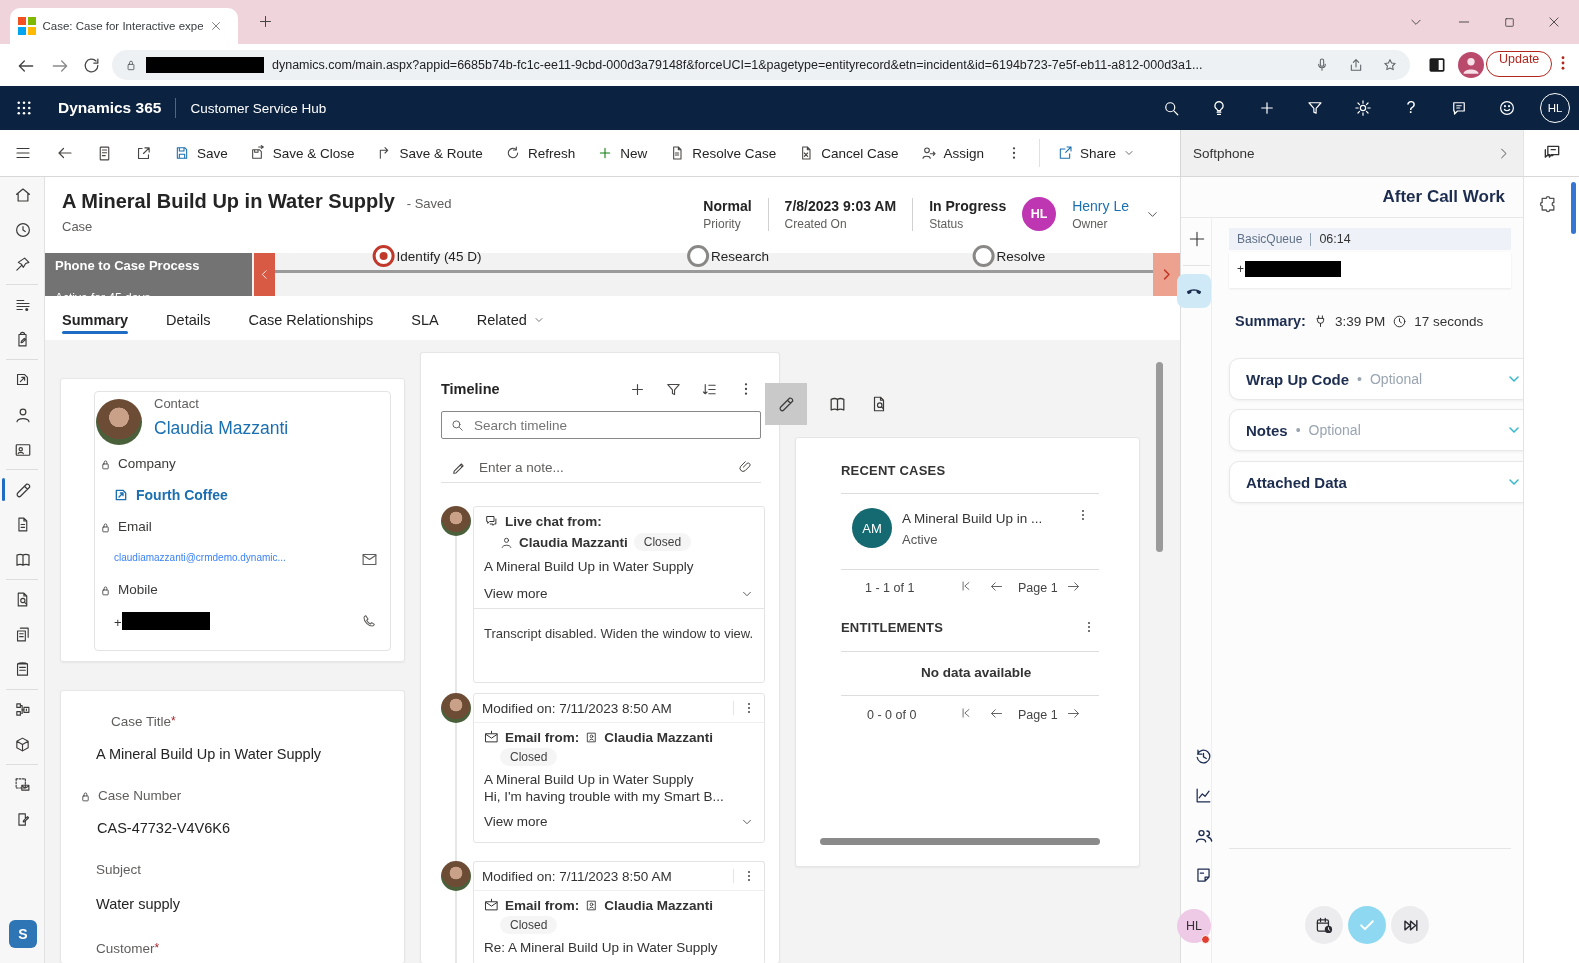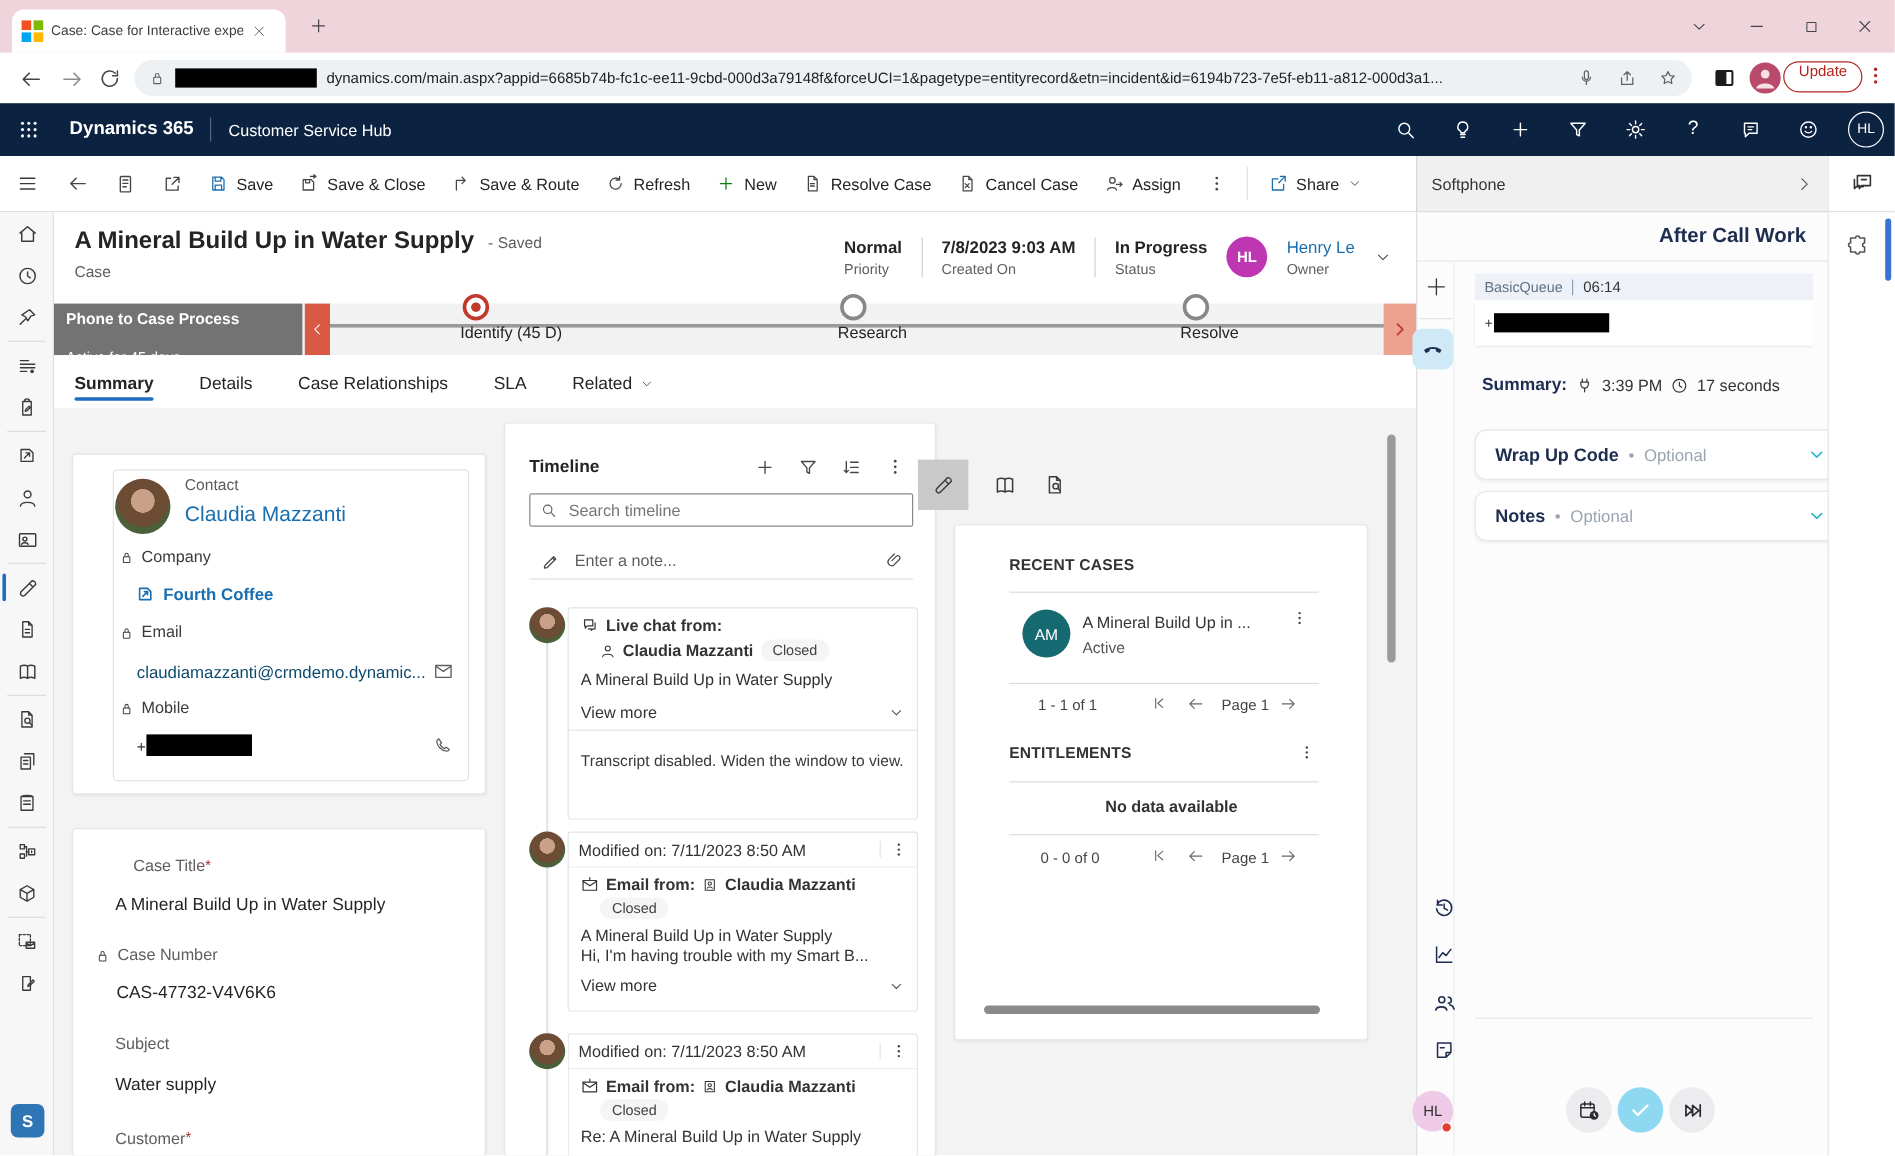--- a/index.html
+++ b/index.html
@@ -49,21 +49,21 @@
   .hfield{padding:0 16px;border-right:1px solid #d1d1d1;text-align:left}
   .hval{font-size:14px;color:#242424;font-weight:600;white-space:nowrap}
   .hlab{font-size:12px;color:#605e5c;margin-top:3px}
   .owner-av{width:34px;height:34px;border-radius:50%;background:#bf36b2;color:#fff;display:flex;align-items:center;justify-content:center;font-size:12.5px;font-weight:bold}
   
   #bpf{left:45px;top:253px;width:1135px;height:43px;background:#f2f2f2}
   .bpf-red{left:0;top:0;width:207px;height:43px;background:#737373;color:#fff;padding:5px 10px}
   .bpf-chev{left:209px;top:0;width:21px;height:43px;background:#d85a45;color:#fff;display:flex;align-items:center;justify-content:center}
   .bpf-line{left:230px;top:17px;width:905px;height:3px;background:#9a9a9a}
   .bpf-next{left:1108px;top:0;width:27px;height:43px;background:#eda28f;color:#c0392b;display:flex;align-items:center;justify-content:center}
-  .stage{position:absolute;top:6px;transform:translateX(-50%);display:flex;flex-direction:column;align-items:flex-start}
+  .stage{position:absolute;top:6px;transform:translateX(-50%);display:flex;flex-direction:row;align-items:center}
   .stagelbl{font-size:13.5px;color:#242424;margin-top:1px;white-space:nowrap}
   
   #tabsrow{left:45px;top:296px;width:1135px;height:44px;background:#fff;display:flex;align-items:flex-end;padding-left:17px;gap:38px}
   .ftab{font-size:14.5px;color:#242424;padding-bottom:12px;position:relative}
   .ftab.active{font-weight:bold}
   .ftab.active::after{content:"";position:absolute;left:0;right:0;bottom:6px;height:3px;background:#1f6cc5;border-radius:2px}
   #maingray{left:45px;top:340px;width:1135px;height:623px;background:#f3f3f3}
   .card{background:#fff;border:1px solid #e6e6e6;border-radius:3px;box-shadow:0 1px 2px rgba(0,0,0,.05)}
   
   .lock{color:#444}
@@ -586,21 +586,21 @@
       </svg>
     </span>
   <span class="abs linkblue bold" style="left:75px;top:108px;font-size:14px">Fourth Coffee</span>
   <span class="abs lock" style="left:38px;top:142px">
       <svg class="ic" width="13" height="13" viewBox="0 0 24 24">
         <rect x="7" y="11" width="10" height="9" rx="1"></rect>
         <path d="M9.5 11V8a2.5 2.5 0 0 1 5 0v3"></path>
       </svg>
     </span>
   <span class="abs fieldlbl" style="left:57px;top:140px;color:#3b3a39">Email</span>
-  <span class="abs" style="left:53px;top:173px;font-size:14px;color:#0c4a6e">claudiamazzanti@crmdemo.dynamic...</span>
+  <span class="abs" style="left:53px;top:173px;font-size:10px;color:#3b82f6">claudiamazzanti@crmdemo.dynamic...</span>
   <span class="abs" style="left:300px;top:172px;color:#605e5c">
       <svg class="ic" width="17" height="17" viewBox="0 0 24 24">
         <rect x="3" y="5" width="18" height="14"></rect>
         <path d="M3 6l9 6 9-6"></path>
       </svg>
     </span>
   <span class="abs lock" style="left:38px;top:205px">
       <svg class="ic" width="13" height="13" viewBox="0 0 24 24">
         <rect x="7" y="11" width="10" height="9" rx="1"></rect>
         <path d="M9.5 11V8a2.5 2.5 0 0 1 5 0v3"></path>
@@ -932,20 +932,28 @@
   <div class="acwcard" style="top:232px">
     <span class="acwlbl">Notes</span>
     <span class="acwopt">•</span>
     <span class="acwopt">Optional</span>
     <span class="acwchev">
         <svg class="ic" width="16" height="16" viewBox="0 0 24 24" style="stroke-width:2.2">
           <path d="M6 9l6 6 6-6"></path>
         </svg>
       </span>
   </div>
+  <div class="acwcard" style="top:284px">
+    <span class="acwlbl">Attached Data</span>
+    <span class="acwchev">
+        <svg class="ic" width="16" height="16" viewBox="0 0 24 24" style="stroke-width:2.2">
+          <path d="M6 9l6 6 6-6"></path>
+        </svg>
+      </span>
+  </div>
 
   <div class="abs" style="left:48px;top:671px;width:282px;height:1px;background:#e5e5e5"></div>
   <span class="roundbtn" style="left:124px;top:729px;background:#ececee">
     <svg width="19" height="19" viewBox="0 0 24 24">
         <g fill="none" stroke="#2b2b33" stroke-width="1.6" stroke-linecap="round">
           <rect x="3" y="5" width="14" height="14" rx="2"></rect>
           <path d="M3 9h14M7 3v4M13 3v4"></path>
         </g>
         <circle cx="17" cy="17" r="4.6" fill="#2b2b33"></circle>
         <path d="M17 14.8v2.2l1.6 1" stroke="#fff" stroke-width="1.2" fill="none" stroke-linecap="round"></path>

